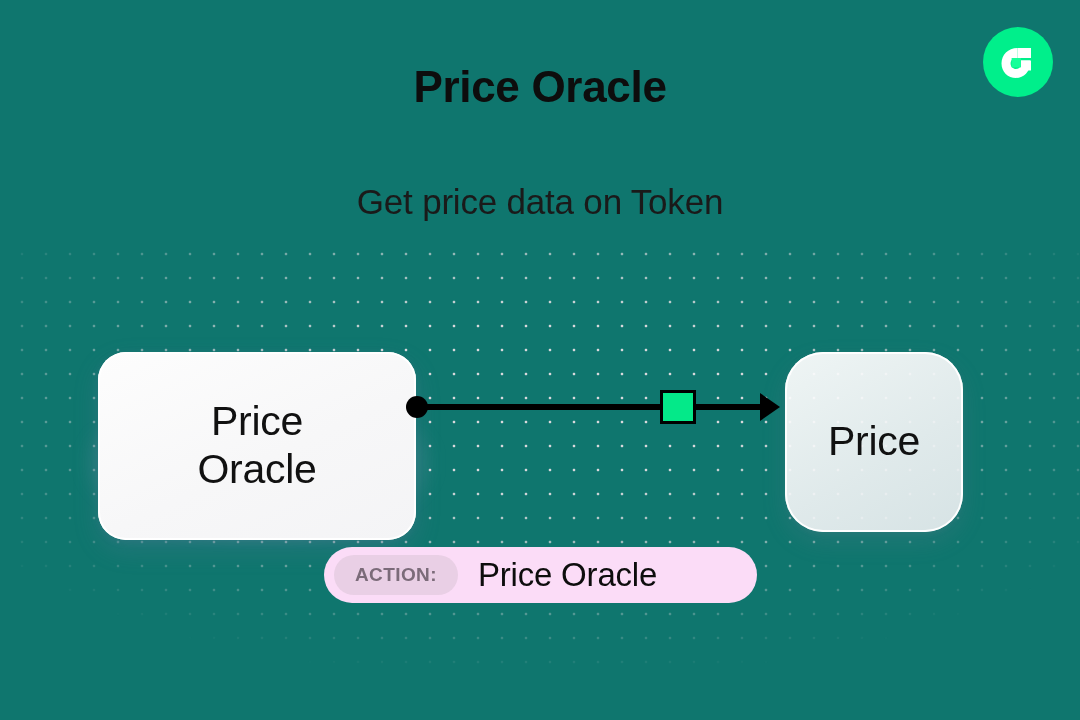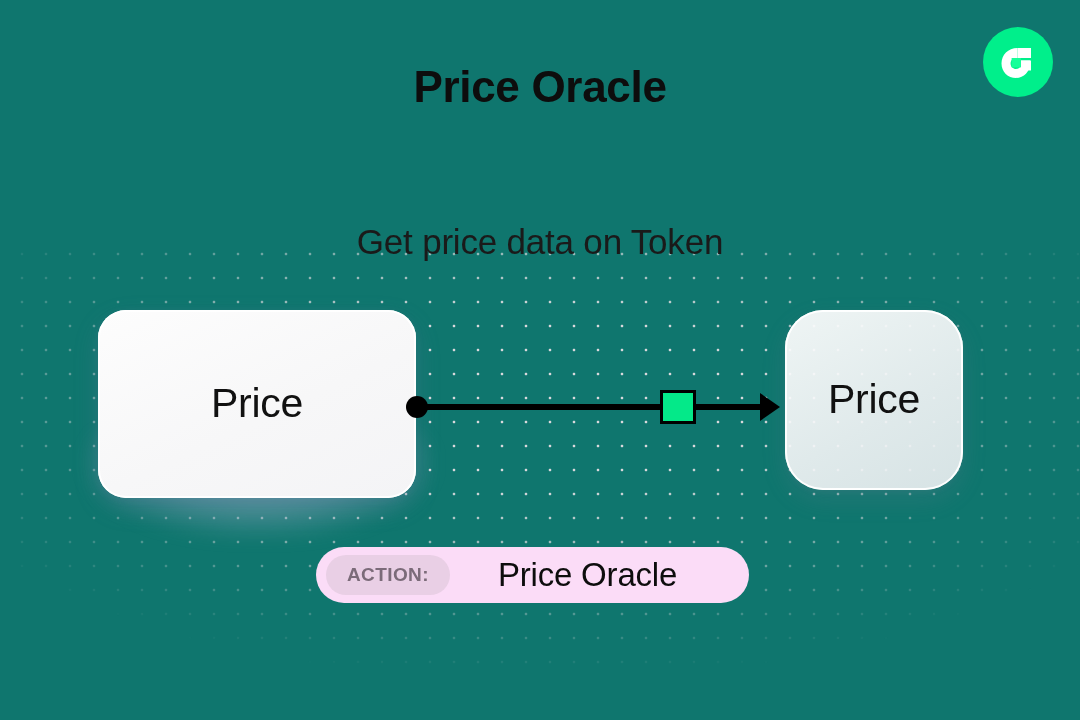--- a/index.html
+++ b/index.html
@@ -68,21 +68,20 @@
   #page-subtitle {
     position: absolute;
     left: 0;
     top: 182px;
     width: 1080px;
     text-align: center;
     font-size: 35px;
     font-weight: 400;
     letter-spacing: -0.2px;
     color: #1a1a1a;
-    margin-top: 40px;
   }
 
   
   #flow-logo {
     position: absolute;
     right: 27px;
     top: 27px;
     width: 70px;
     height: 70px;
   }
@@ -90,20 +89,21 @@
   
   .node-card {
     position: absolute;
     display: flex;
     align-items: center;
     justify-content: center;
     text-align: center;
     color: #111;
     font-weight: 400;
     line-height: 1.16;
+    margin-top: 42px;
   }
 
   #node-source {
     left: 98px;
     top: 310px;
     width: 318px;
     height: 188px;
     border-radius: 28px;
     background: linear-gradient(155deg, #fdfdfd 0%, #f7f7f8 55%, #f4f4f6 100%);
     box-shadow: 0 10px 26px rgba(120,125,175,0.20),
@@ -144,30 +144,29 @@
     width: 36px;
     height: 34px;
     background: #04e989;
     border: 3px solid #000000;
     box-sizing: border-box;
   }
 
   
   #action-badge {
     position: absolute;
-    left: 316px;
+    left: 324px;
     top: 547px;
     height: 56px;
     width: 433px;
     border-radius: 28px;
     background: #fbdcf7;
     display: flex;
     align-items: center;
     padding-left: 10px;
-    gap: 28px;
   }
 
   #action-badge-tag {
     height: 40px;
     border-radius: 20px;
     background: #e9cfe5;
     display: flex;
     align-items: center;
     padding: 0 21px;
     font-size: 19px;
@@ -201,20 +200,21 @@
       <rect x="28.6" y="31" width="9.4" height="9.4" fill="#16FF99"></rect>
     </svg>
   </div>
 
   <div id="page-title">Price Oracle</div>
   <div id="page-subtitle">Get price data on Token</div>
 
   <div class="node-card" id="node-source">
     <div>
       <div>Price</div>
+      <div>Oracle</div>
     </div>
   </div>
 
   <div class="node-card" id="node-target">
     <span>Price</span>
   </div>
 
   <svg id="connector" viewBox="0 0 400 58" xmlns="http://www.w3.org/2000/svg">
     <circle cx="17" cy="29" r="11" fill="#000000"></circle>
     <line x1="17" y1="29" x2="364" y2="29" stroke="#000000" stroke-width="6"></line>

